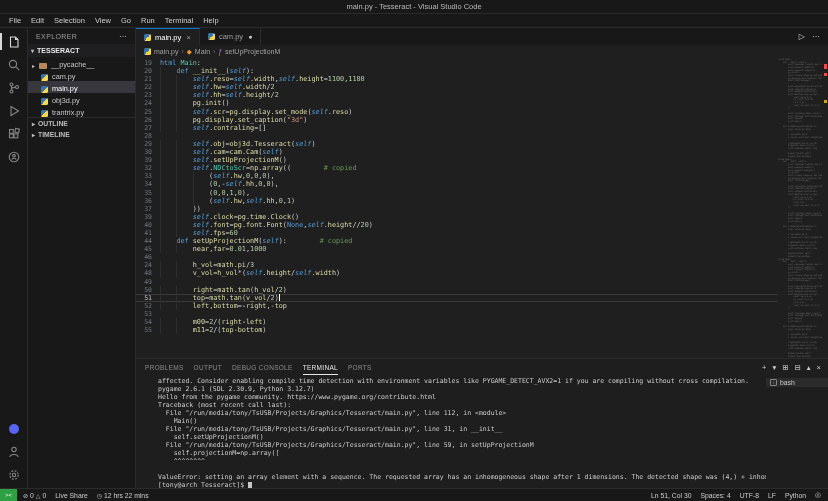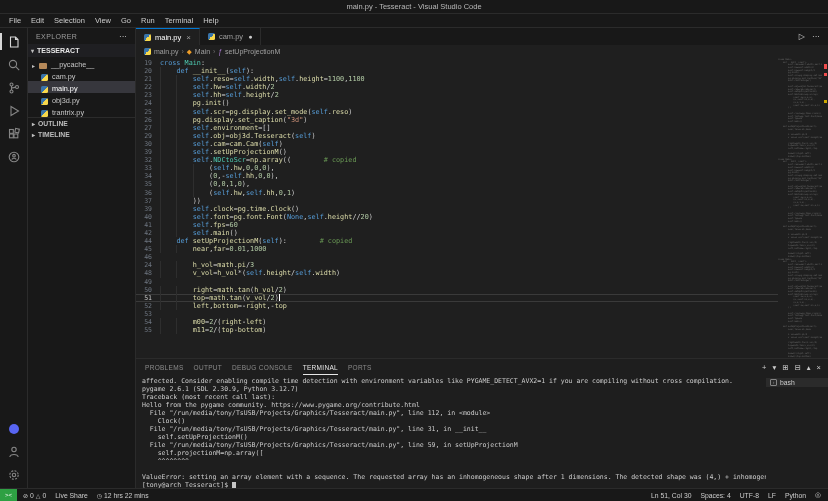--- a/index.html
+++ b/index.html
@@ -66,21 +66,21 @@
   .code-wrap{height:300px;flex:none;display:flex;background:#1f1f1f;overflow:hidden;position:relative;}
   .code-lines{flex:1;min-width:0;padding-top:1px;font-family:"DejaVu Sans Mono",monospace;
     font-size:6.8px;line-height:8.1px;color:#cccccc;overflow:hidden;}
   .cl{display:flex;height:8.1px;}
   .cl.active{box-shadow:inset 0 1px 0 #3a3a3a,inset 0 -1px 0 #3a3a3a;}
   .ln{width:24px;flex:none;text-align:right;padding-right:8px;color:#6e7681;font-size:6.5px;}
   .cl.active .ln{color:#c6c6c6;}
   .ct{position:relative;white-space:pre;flex:1;min-width:0;}
   .guide{position:absolute;top:0;bottom:0;width:1px;background:#2e2e2e;}
   .cursor{display:inline-block;width:1px;height:7px;background:#ffffff;vertical-align:middle;}
-  .tk-kw{color:#569cd6}.tk-slf{color:#569cd6;}.tk-fn{color:#dcdcaa}
+  .tk-kw{color:#569cd6}.tk-slf{color:#569cd6;font-style:italic}.tk-fn{color:#dcdcaa}
   .tk-cls{color:#4ec9b0}.tk-id{color:#dcdcaa}.tk-num{color:#b5cea8}.tk-str{color:#ce9178}
   .tk-cmt{color:#6a9955}.tk-op{color:#d4d4d4}
   .minimap{width:44px;flex:none;overflow:hidden;background:#1f1f1f;opacity:.75;}
   .minimap pre{font-family:"DejaVu Sans Mono",monospace;font-size:7px;line-height:9px;
     color:#8a8a8a;transform:scale(.3);transform-origin:0 0;width:330%;white-space:pre;}
   .overview{width:6px;flex:none;position:relative;background:#1f1f1f;}
   .ov-mark{position:absolute;right:1px;width:3px;}
   .m1{top:6px;height:5px;background:#f14c4c;}
   .m2{top:15px;height:3px;background:#f14c4c;}
   .m3{top:42px;height:3px;background:#cca700;}
@@ -89,21 +89,21 @@
   .panel{height:130px;flex:none;background:#1e1e1e;border-top:1px solid #2b2b2b;
     display:flex;flex-direction:column;}
   .panel-tabs{height:16px;flex:none;display:flex;align-items:stretch;gap:10px;padding-left:9px;}
   .panel-tab{display:flex;align-items:center;font-size:6.5px;letter-spacing:.3px;color:#8b8b8b;}
   .panel-tab.active{color:#e7e7e7;box-shadow:inset 0 -1px 0 #e7e7e7;}
   .panel-actions{margin-left:auto;display:flex;align-items:center;gap:6px;padding-right:7px;
     color:#cccccc;font-size:7.5px;}
   .panel-body{flex:1;display:flex;min-height:0;}
   .terminal{flex:1;min-width:0;padding:2px 0 0 6px;font-family:"DejaVu Sans Mono",monospace;
     font-size:6.5px;line-height:8px;color:#cccccc;overflow:hidden;}
-  .term-line{height:8px;white-space:pre;}
+  .term-line{height:8px;white-space:pre;margin-left:16px;}
   .term-cursor{display:inline-block;width:4px;height:6.5px;background:#c6c6c6;vertical-align:middle;}
   .term-list{width:62px;flex:none;padding-top:3px;font-size:6.8px;color:#cccccc;}
   .term-item{display:flex;align-items:center;gap:3px;padding:1px 4px;background:rgba(255,255,255,.06);}
   .term-icon{width:7px;height:7px;flex:none;border:1px solid #858585;border-radius:1px;
     font-size:5px;line-height:5px;display:flex;align-items:center;justify-content:center;color:#858585;}
 
   
   .statusbar{height:13px;flex:none;background:#181818;border-top:1px solid #2b2b2b;
     display:flex;align-items:center;color:#cccccc;font-size:6.8px;}
   .remote{width:17px;height:100%;background:#2ea043;color:#ffffff;display:flex;
@@ -270,21 +270,21 @@
           <span>Main</span>
           <span class="bc-sep">›</span>
           <span class="bc-glyph" style="color: rgb(177, 128, 215);">ƒ</span>
           <span>setUpProjectionM</span>
         </div>
 
       <div class="code-wrap">
         <div class="code-lines">
             <div class="cl">
               <span class="ln">19</span>
-              <span class="ct"><span class="tk-kw">cross</span><span> </span><span class="tk-cls">Main</span><span class="tk-op">:</span></span>
+              <span class="ct"><span class="tk-kw">html</span><span> </span><span class="tk-cls">Main</span><span class="tk-op">:</span></span>
             </div>
             <div class="cl">
               <span class="ln">20</span>
               <span class="ct"><span class="guide" style="left: 0ch;"></span><span>    </span><span class="tk-kw">def</span><span> </span><span class="tk-fn">__init__</span><span class="tk-op">(</span><span class="tk-slf">self</span><span class="tk-op">)</span><span class="tk-op">:</span></span>
             </div>
             <div class="cl">
               <span class="ln">21</span>
               <span class="ct"><span class="guide" style="left: 0ch;"></span><span class="guide" style="left: 4ch;"></span><span>        </span><span class="tk-slf">self</span><span class="tk-op">.</span><span class="tk-id">reso</span><span class="tk-op">=</span><span class="tk-slf">self</span><span class="tk-op">.</span><span class="tk-id">width</span><span class="tk-op">,</span><span class="tk-slf">self</span><span class="tk-op">.</span><span class="tk-id">height</span><span class="tk-op">=</span><span class="tk-num">1100</span><span class="tk-op">,</span><span class="tk-num">1100</span></span>
             </div>
             <div class="cl">
@@ -302,21 +302,25 @@
             <div class="cl">
               <span class="ln">25</span>
               <span class="ct"><span class="guide" style="left: 0ch;"></span><span class="guide" style="left: 4ch;"></span><span>        </span><span class="tk-slf">self</span><span class="tk-op">.</span><span class="tk-id">scr</span><span class="tk-op">=</span><span class="tk-id">pg</span><span class="tk-op">.</span><span class="tk-id">display</span><span class="tk-op">.</span><span class="tk-fn">set_mode</span><span class="tk-op">(</span><span class="tk-slf">self</span><span class="tk-op">.</span><span class="tk-id">reso</span><span class="tk-op">)</span></span>
             </div>
             <div class="cl">
               <span class="ln">26</span>
               <span class="ct"><span class="guide" style="left: 0ch;"></span><span class="guide" style="left: 4ch;"></span><span>        </span><span class="tk-id">pg</span><span class="tk-op">.</span><span class="tk-id">display</span><span class="tk-op">.</span><span class="tk-fn">set_caption</span><span class="tk-op">(</span><span class="tk-str">"3d"</span><span class="tk-op">)</span></span>
             </div>
             <div class="cl">
               <span class="ln">27</span>
-              <span class="ct"><span class="guide" style="left: 0ch;"></span><span class="guide" style="left: 4ch;"></span><span>        </span><span class="tk-slf">self</span><span class="tk-op">.</span><span class="tk-id">environment</span><span class="tk-op">=</span><span class="tk-op">[</span><span class="tk-op">]</span></span>
+              <span class="ct"><span class="guide" style="left: 0ch;"></span><span class="guide" style="left: 4ch;"></span><span>        </span><span class="tk-slf">self</span><span class="tk-op">.</span><span class="tk-id">contraling</span><span class="tk-op">=</span><span class="tk-op">[</span><span class="tk-op">]</span></span>
+            </div>
+            <div class="cl">
+              <span class="ln">28</span>
+              <span class="ct"></span>
             </div>
             <div class="cl">
               <span class="ln">29</span>
               <span class="ct"><span class="guide" style="left: 0ch;"></span><span class="guide" style="left: 4ch;"></span><span>        </span><span class="tk-slf">self</span><span class="tk-op">.</span><span class="tk-id">obj</span><span class="tk-op">=</span><span class="tk-id">obj3d</span><span class="tk-op">.</span><span class="tk-fn">Tesseract</span><span class="tk-op">(</span><span class="tk-slf">self</span><span class="tk-op">)</span></span>
             </div>
             <div class="cl">
               <span class="ln">30</span>
               <span class="ct"><span class="guide" style="left: 0ch;"></span><span class="guide" style="left: 4ch;"></span><span>        </span><span class="tk-slf">self</span><span class="tk-op">.</span><span class="tk-id">cam</span><span class="tk-op">=</span><span class="tk-id">cam</span><span class="tk-op">.</span><span class="tk-fn">Cam</span><span class="tk-op">(</span><span class="tk-slf">self</span><span class="tk-op">)</span></span>
             </div>
             <div class="cl">
@@ -351,24 +355,20 @@
               <span class="ln">39</span>
               <span class="ct"><span class="guide" style="left: 0ch;"></span><span class="guide" style="left: 4ch;"></span><span>        </span><span class="tk-slf">self</span><span class="tk-op">.</span><span class="tk-id">clock</span><span class="tk-op">=</span><span class="tk-id">pg</span><span class="tk-op">.</span><span class="tk-id">time</span><span class="tk-op">.</span><span class="tk-fn">Clock</span><span class="tk-op">(</span><span class="tk-op">)</span></span>
             </div>
             <div class="cl">
               <span class="ln">40</span>
               <span class="ct"><span class="guide" style="left: 0ch;"></span><span class="guide" style="left: 4ch;"></span><span>        </span><span class="tk-slf">self</span><span class="tk-op">.</span><span class="tk-id">font</span><span class="tk-op">=</span><span class="tk-id">pg</span><span class="tk-op">.</span><span class="tk-id">font</span><span class="tk-op">.</span><span class="tk-fn">Font</span><span class="tk-op">(</span><span class="tk-kw">None</span><span class="tk-op">,</span><span class="tk-slf">self</span><span class="tk-op">.</span><span class="tk-id">height</span><span class="tk-op">/</span><span class="tk-op">/</span><span class="tk-num">20</span><span class="tk-op">)</span></span>
             </div>
             <div class="cl">
               <span class="ln">41</span>
               <span class="ct"><span class="guide" style="left: 0ch;"></span><span class="guide" style="left: 4ch;"></span><span>        </span><span class="tk-slf">self</span><span class="tk-op">.</span><span class="tk-id">fps</span><span class="tk-op">=</span><span class="tk-num">60</span></span>
-            </div>
-            <div class="cl">
-              <span class="ln">42</span>
-              <span class="ct"><span class="guide" style="left: 0ch;"></span><span class="guide" style="left: 4ch;"></span><span>        </span><span class="tk-slf">self</span><span class="tk-op">.</span><span class="tk-fn">main</span><span class="tk-op">(</span><span class="tk-op">)</span></span>
             </div>
             <div class="cl">
               <span class="ln">44</span>
               <span class="ct"><span class="guide" style="left: 0ch;"></span><span>    </span><span class="tk-kw">def</span><span> </span><span class="tk-fn">setUpProjectionM</span><span class="tk-op">(</span><span class="tk-slf">self</span><span class="tk-op">)</span><span class="tk-op">:</span><span>        </span><span class="tk-cmt"># copied</span></span>
             </div>
             <div class="cl">
               <span class="ln">45</span>
               <span class="ct"><span class="guide" style="left: 0ch;"></span><span class="guide" style="left: 4ch;"></span><span>        </span><span class="tk-id">near</span><span class="tk-op">,</span><span class="tk-id">far</span><span class="tk-op">=</span><span class="tk-num">0.01</span><span class="tk-op">,</span><span class="tk-num">1000</span></span>
             </div>
             <div class="cl">
@@ -547,24 +547,24 @@
               <span>⊞</span>
               <span>⊟</span>
               <span>▴</span>
               <span>×</span>
             </div>
         </div>
         <div class="panel-body">
           <div class="terminal">
               <div class="term-line">affected. Consider enabling compile time detection with environment variables like PYGAME_DETECT_AVX2=1 if you are compiling without cross compilation.</div>
               <div class="term-line">pygame 2.6.1 (SDL 2.30.9, Python 3.12.7)</div>
+              <div class="term-line">Hello from the pygame community. https://www.pygame.org/contribute.html</div>
               <div class="term-line">Traceback (most recent call last):</div>
-              <div class="term-line">Hello from the pygame community. https://www.pygame.org/contribute.html</div>
               <div class="term-line">  File "/run/media/tony/TsUSB/Projects/Graphics/Tesseract/main.py", line 112, in &lt;module&gt;</div>
-              <div class="term-line">    Clock()</div>
+              <div class="term-line">    Main()</div>
               <div class="term-line">  File "/run/media/tony/TsUSB/Projects/Graphics/Tesseract/main.py", line 31, in __init__</div>
               <div class="term-line">    self.setUpProjectionM()</div>
               <div class="term-line">  File "/run/media/tony/TsUSB/Projects/Graphics/Tesseract/main.py", line 59, in setUpProjectionM</div>
               <div class="term-line">    self.projectionM=np.array([</div>
               <div class="term-line">    ^^^^^^^^</div>
               <div class="term-line"></div>
               <div class="term-line">ValueError: setting an array element with a sequence. The requested array has an inhomogeneous shape after 1 dimensions. The detected shape was (4,) + inhomogeneous part.</div>
               <div class="term-line">[tony@arch Tesseract]$ <span class="term-cursor"></span></div>
             </div>
           <div class="term-list">

